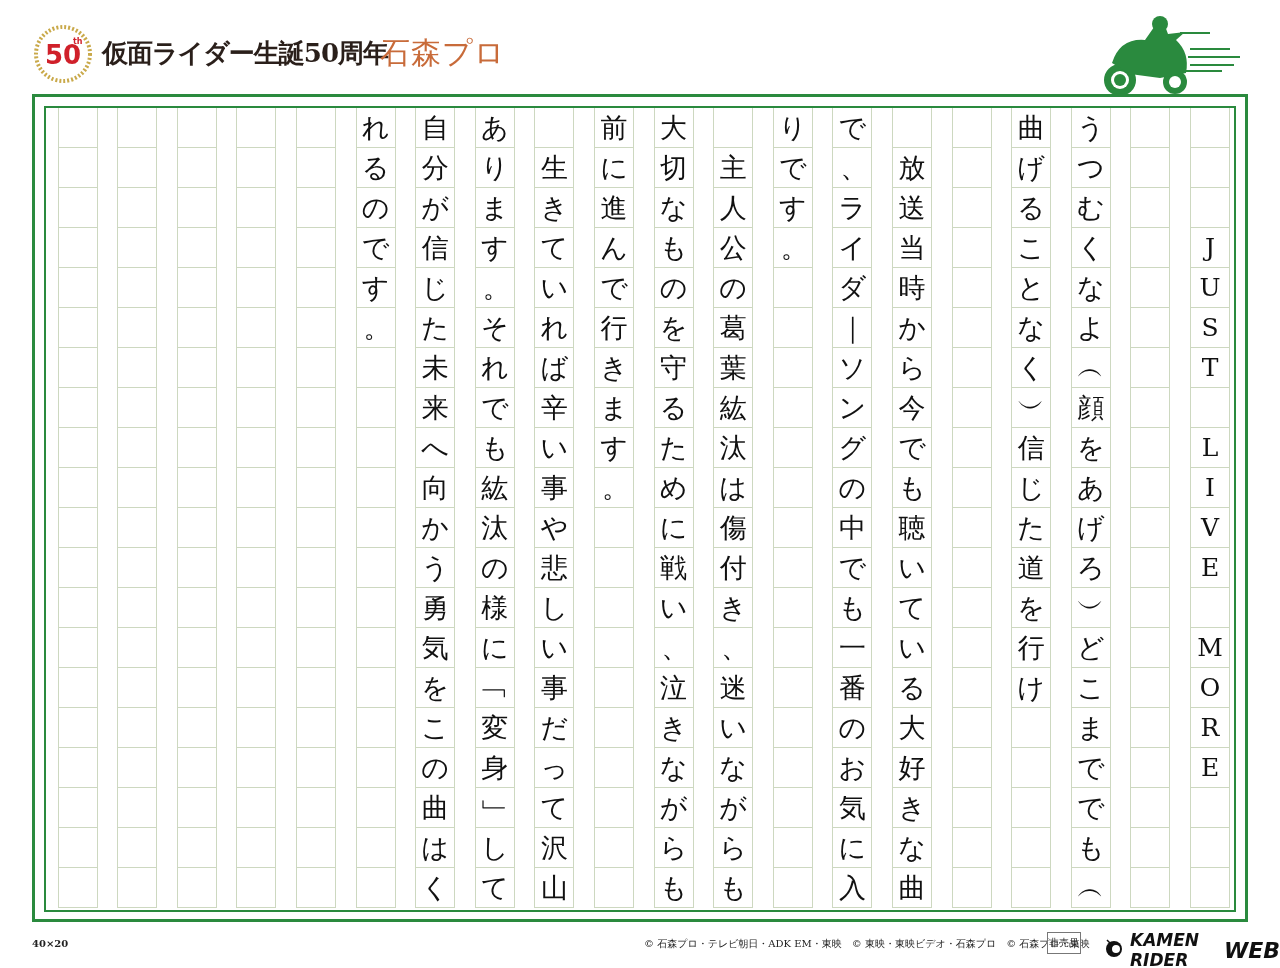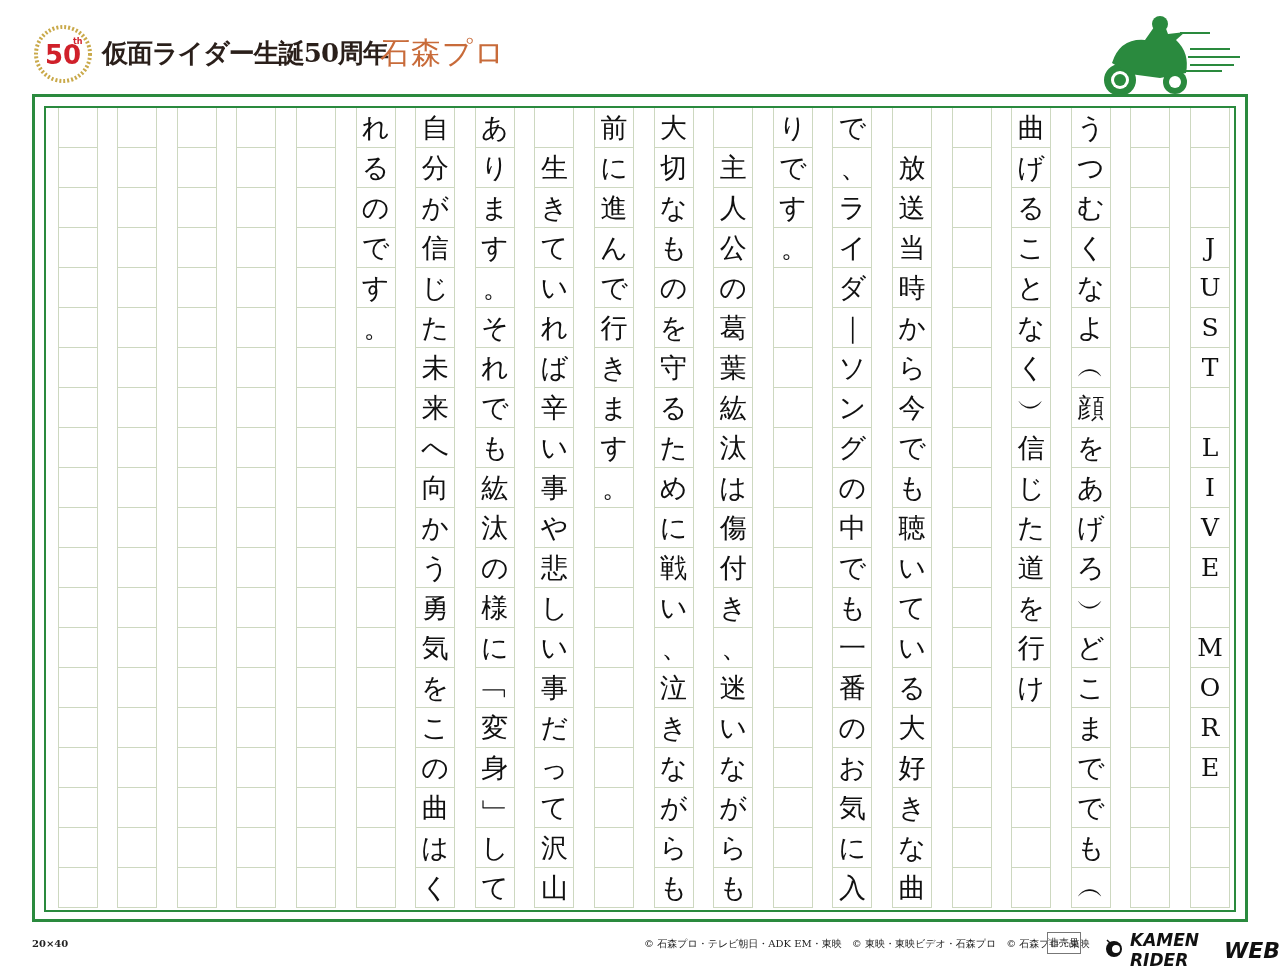--- a/index.html
+++ b/index.html
@@ -502,21 +502,21 @@
       <div class="cell" style="top: 520px;"></div>
       <div class="cell" style="top: 560px;"></div>
       <div class="cell" style="top: 600px;"></div>
       <div class="cell" style="top: 640px;"></div>
       <div class="cell" style="top: 680px;"></div>
       <div class="cell" style="top: 720px;"></div>
       <div class="cell" style="top: 760px;"></div>
     </div>
   </div>
 
-<div class="footer-size">20×40</div>
+<div class="footer-size">40×20</div>
 <div class="footer-copy">© 石森プロ・テレビ朝日・ADK EM・東映　© 東映・東映ビデオ・石森プロ　© 石森プロ・東映</div>
 <div class="footer-badge">非売品</div>
 <div class="footer-brand">
   <span>
     <svg width="20" height="20" viewBox="0 0 20 20">
         <circle cx="10" cy="11" r="8" fill="#111"></circle>
         <circle cx="12" cy="11" r="4" fill="#fff"></circle>
         <path d="M3 2 L9 8" stroke="#111" stroke-width="1.5"></path>
       </svg>
   </span>

